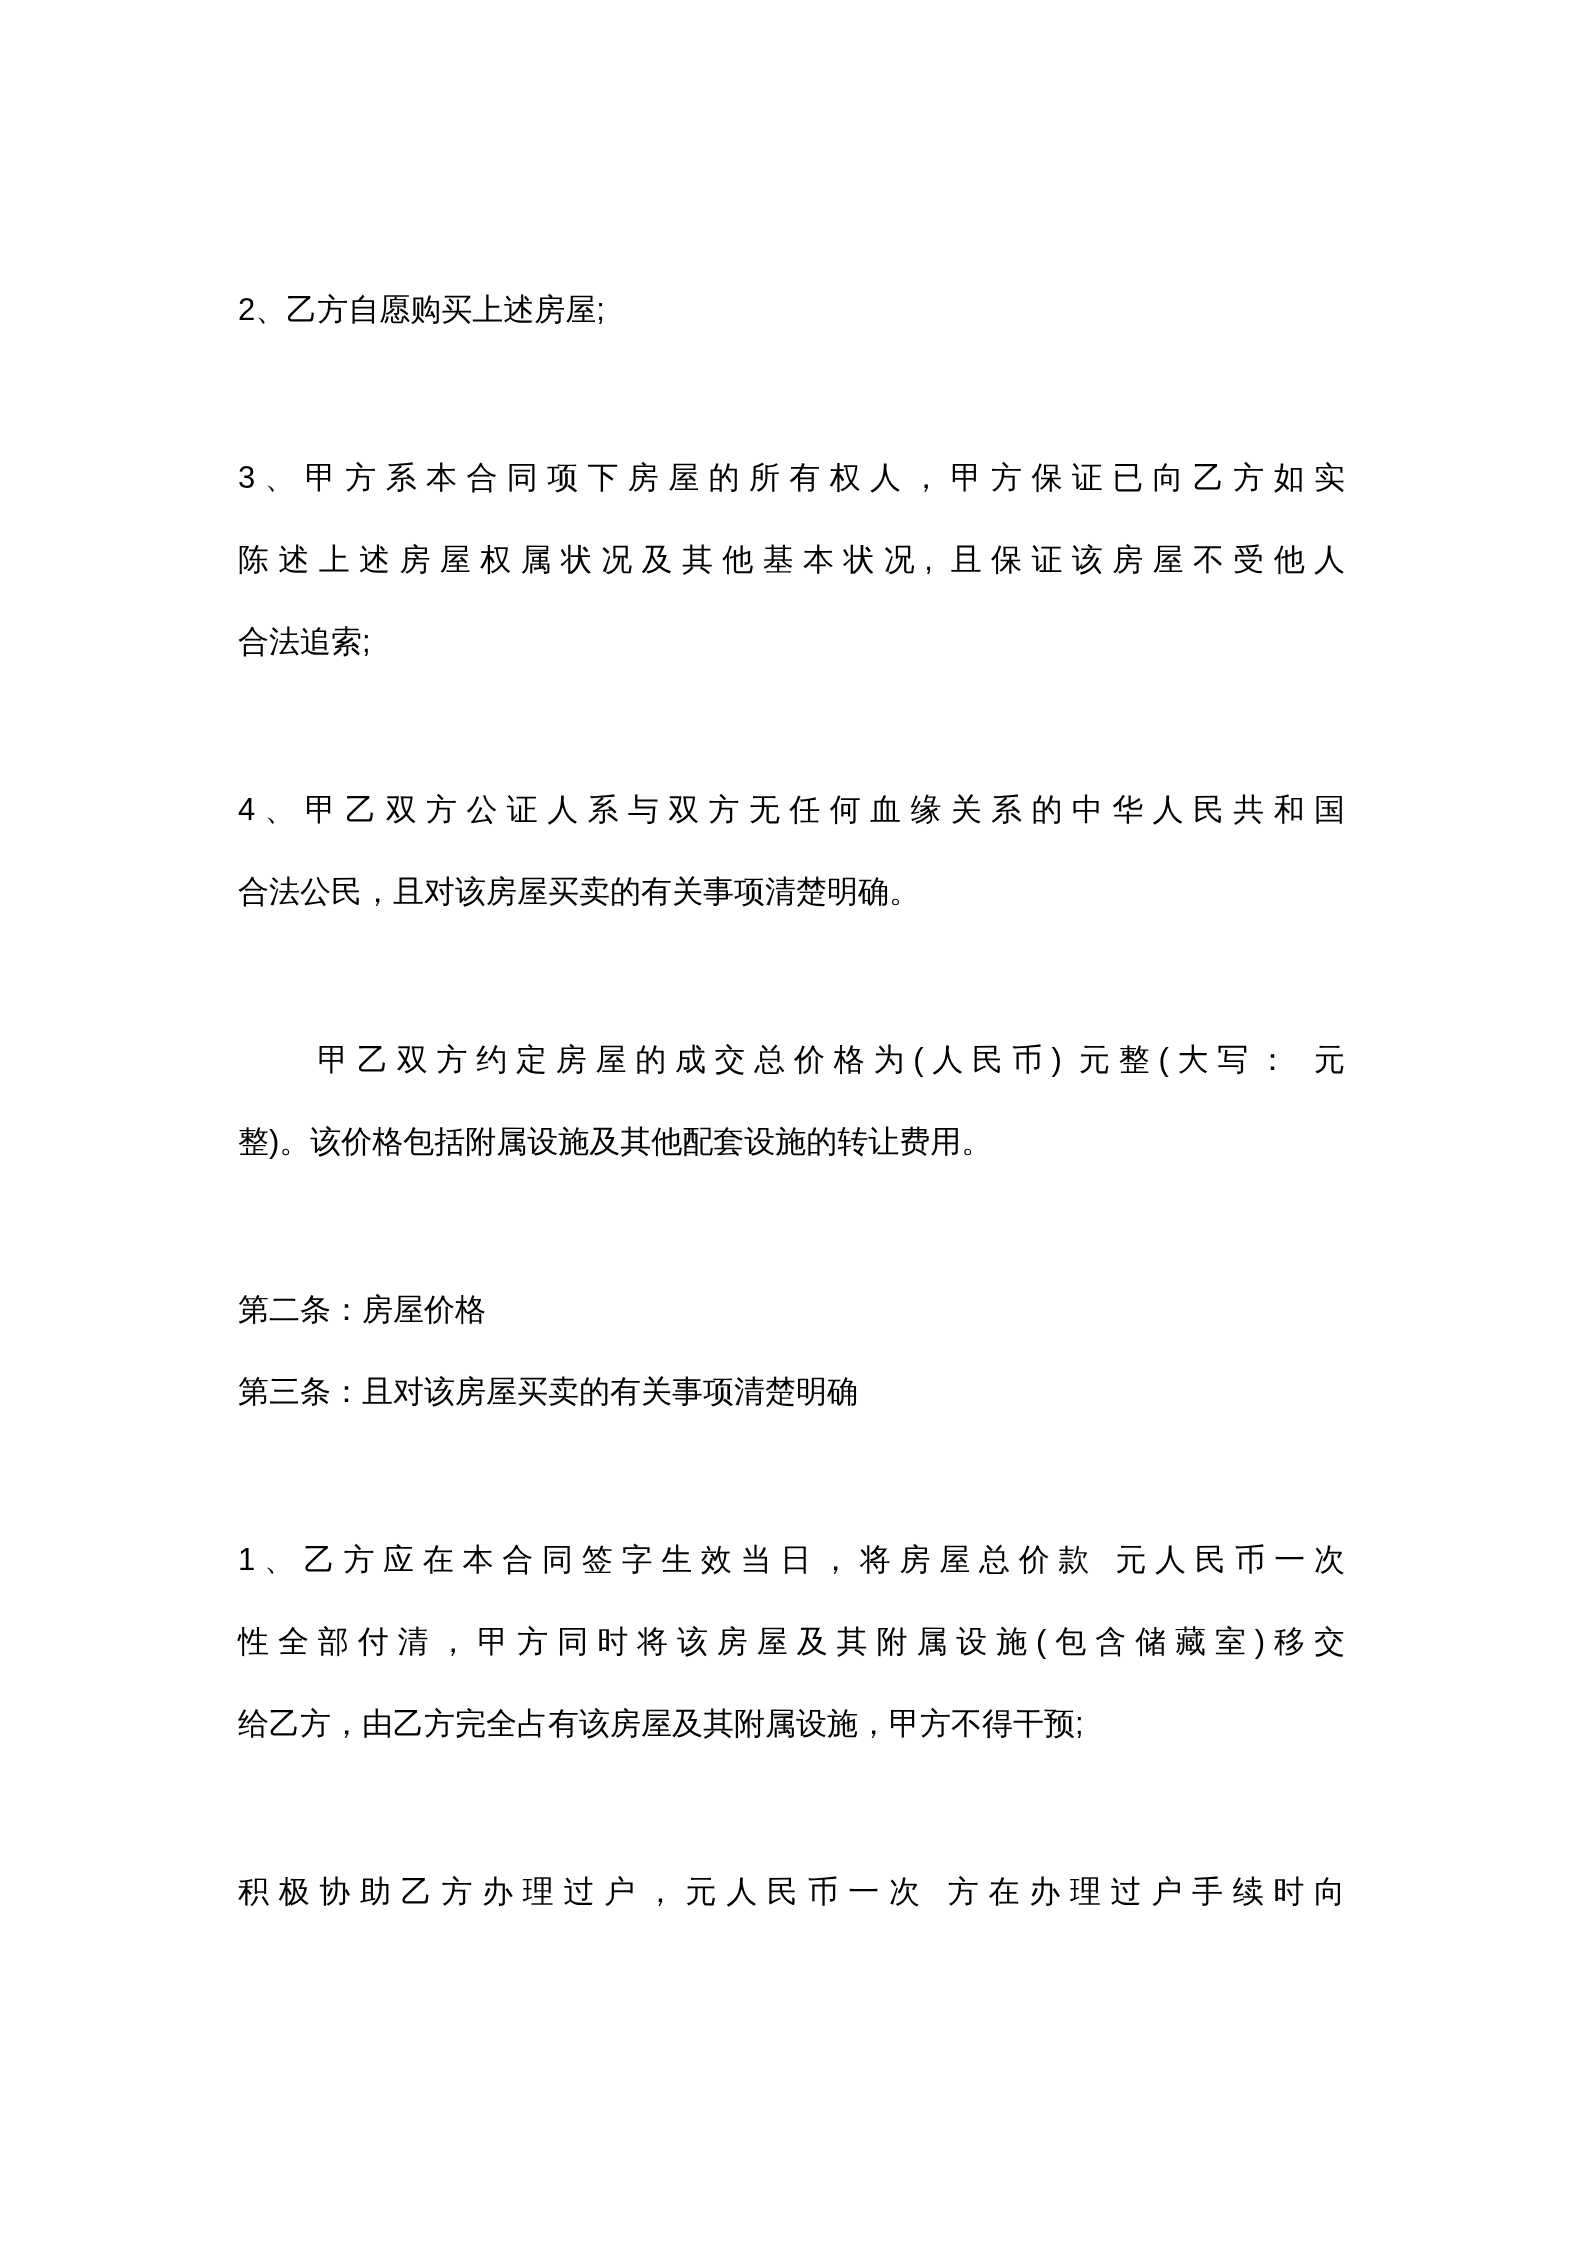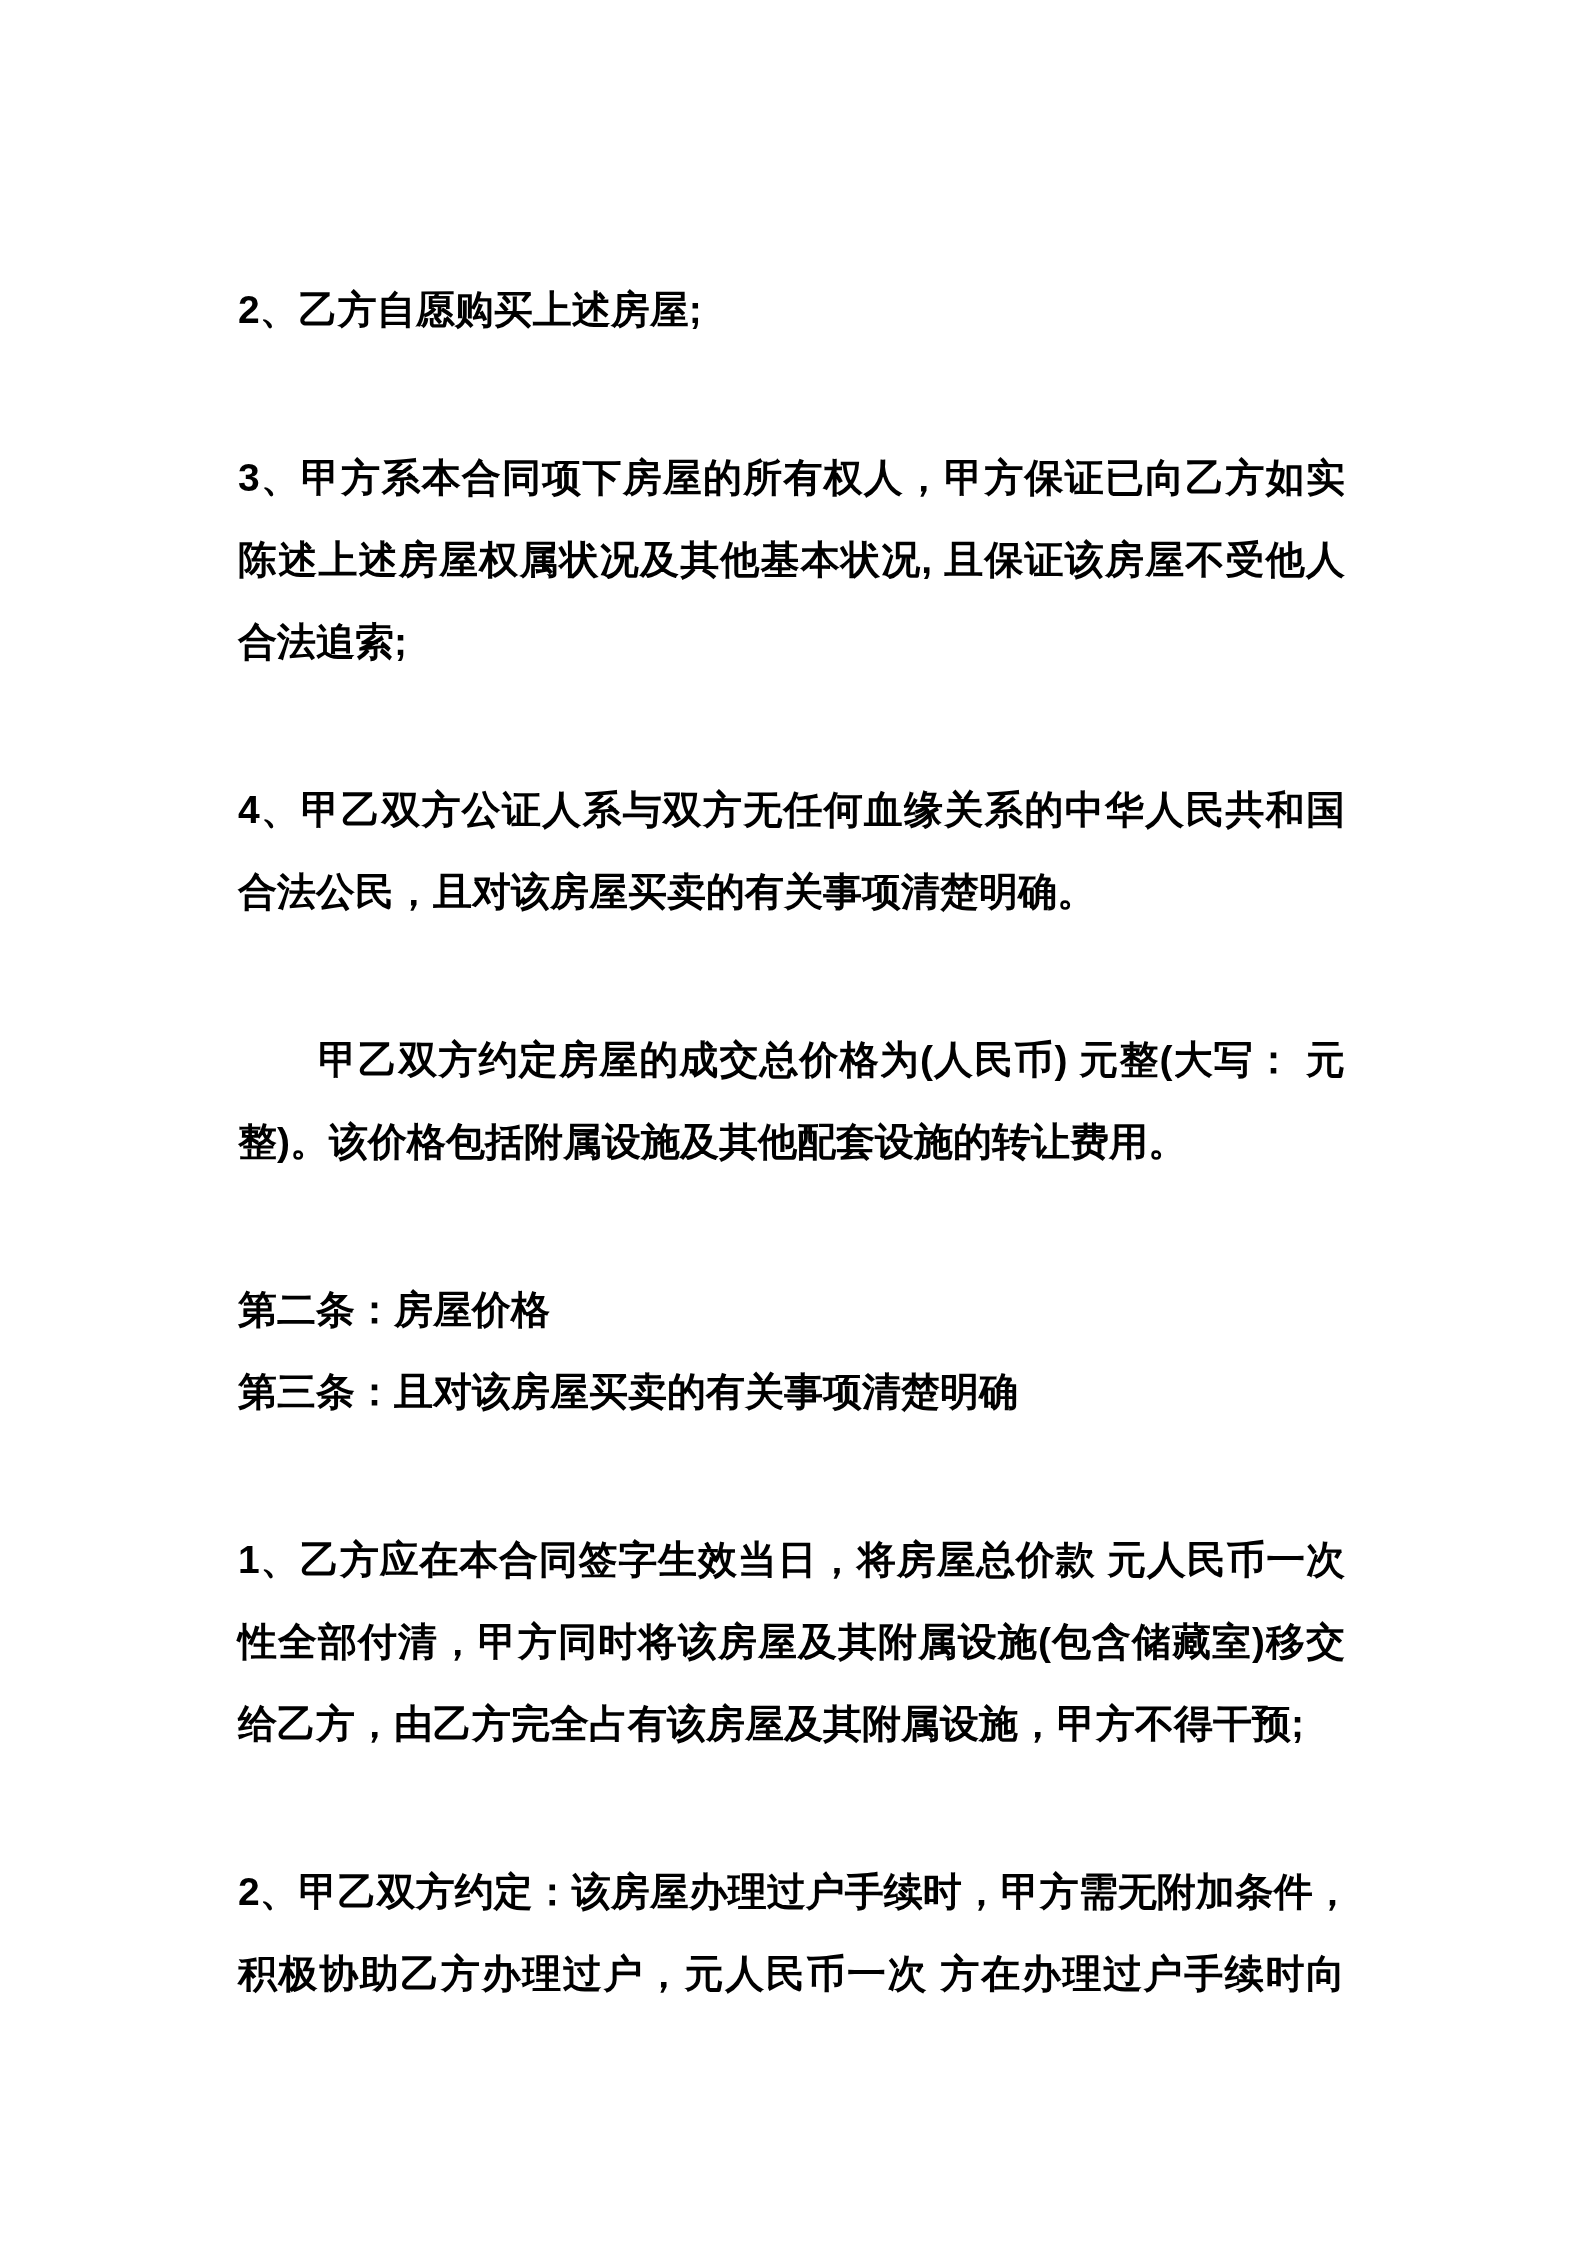--- a/index.html
+++ b/index.html
@@ -14,22 +14,22 @@
     background: #ffffff;
     overflow: hidden;
   }
   .doc {
     position: absolute;
     left: 238px;
     top: 269px;
     width: 1107px;
     color: #000000;
     font-family: "Liberation Sans", sans-serif;
-    font-weight: 700;
-    font-size: 39px;
+    font-weight: 400;
+    font-size: 31px;
     line-height: 82px;
   }
   .block {
     margin: 0 0 86px 0;
   }
   .block.tight {
     margin-bottom: 0;
   }
   .line {
     white-space: nowrap;
@@ -67,17 +67,16 @@
       </div>
       <div class="block heading">
         <div class="line last">第三条：且对该房屋买卖的有关事项清楚明确</div>
       </div>
       <div class="block paragraph">
         <div class="line">1、乙方应在本合同签字生效当日，将房屋总价款 元人民币一次</div>
         <div class="line">性全部付清，甲方同时将该房屋及其附属设施(包含储藏室)移交</div>
         <div class="line last">给乙方，由乙方完全占有该房屋及其附属设施，甲方不得干预;</div>
       </div>
       <div class="block paragraph">
-        <div class="line">2、甲乙双方约定：该房屋办理过户手续时，甲方需无附加条件，</div>
         <div class="line">积极协助乙方办理过户，元人民币一次 方在办理过户手续时向</div>
       </div>
     </div>
 </div>
 
 </body></html>

